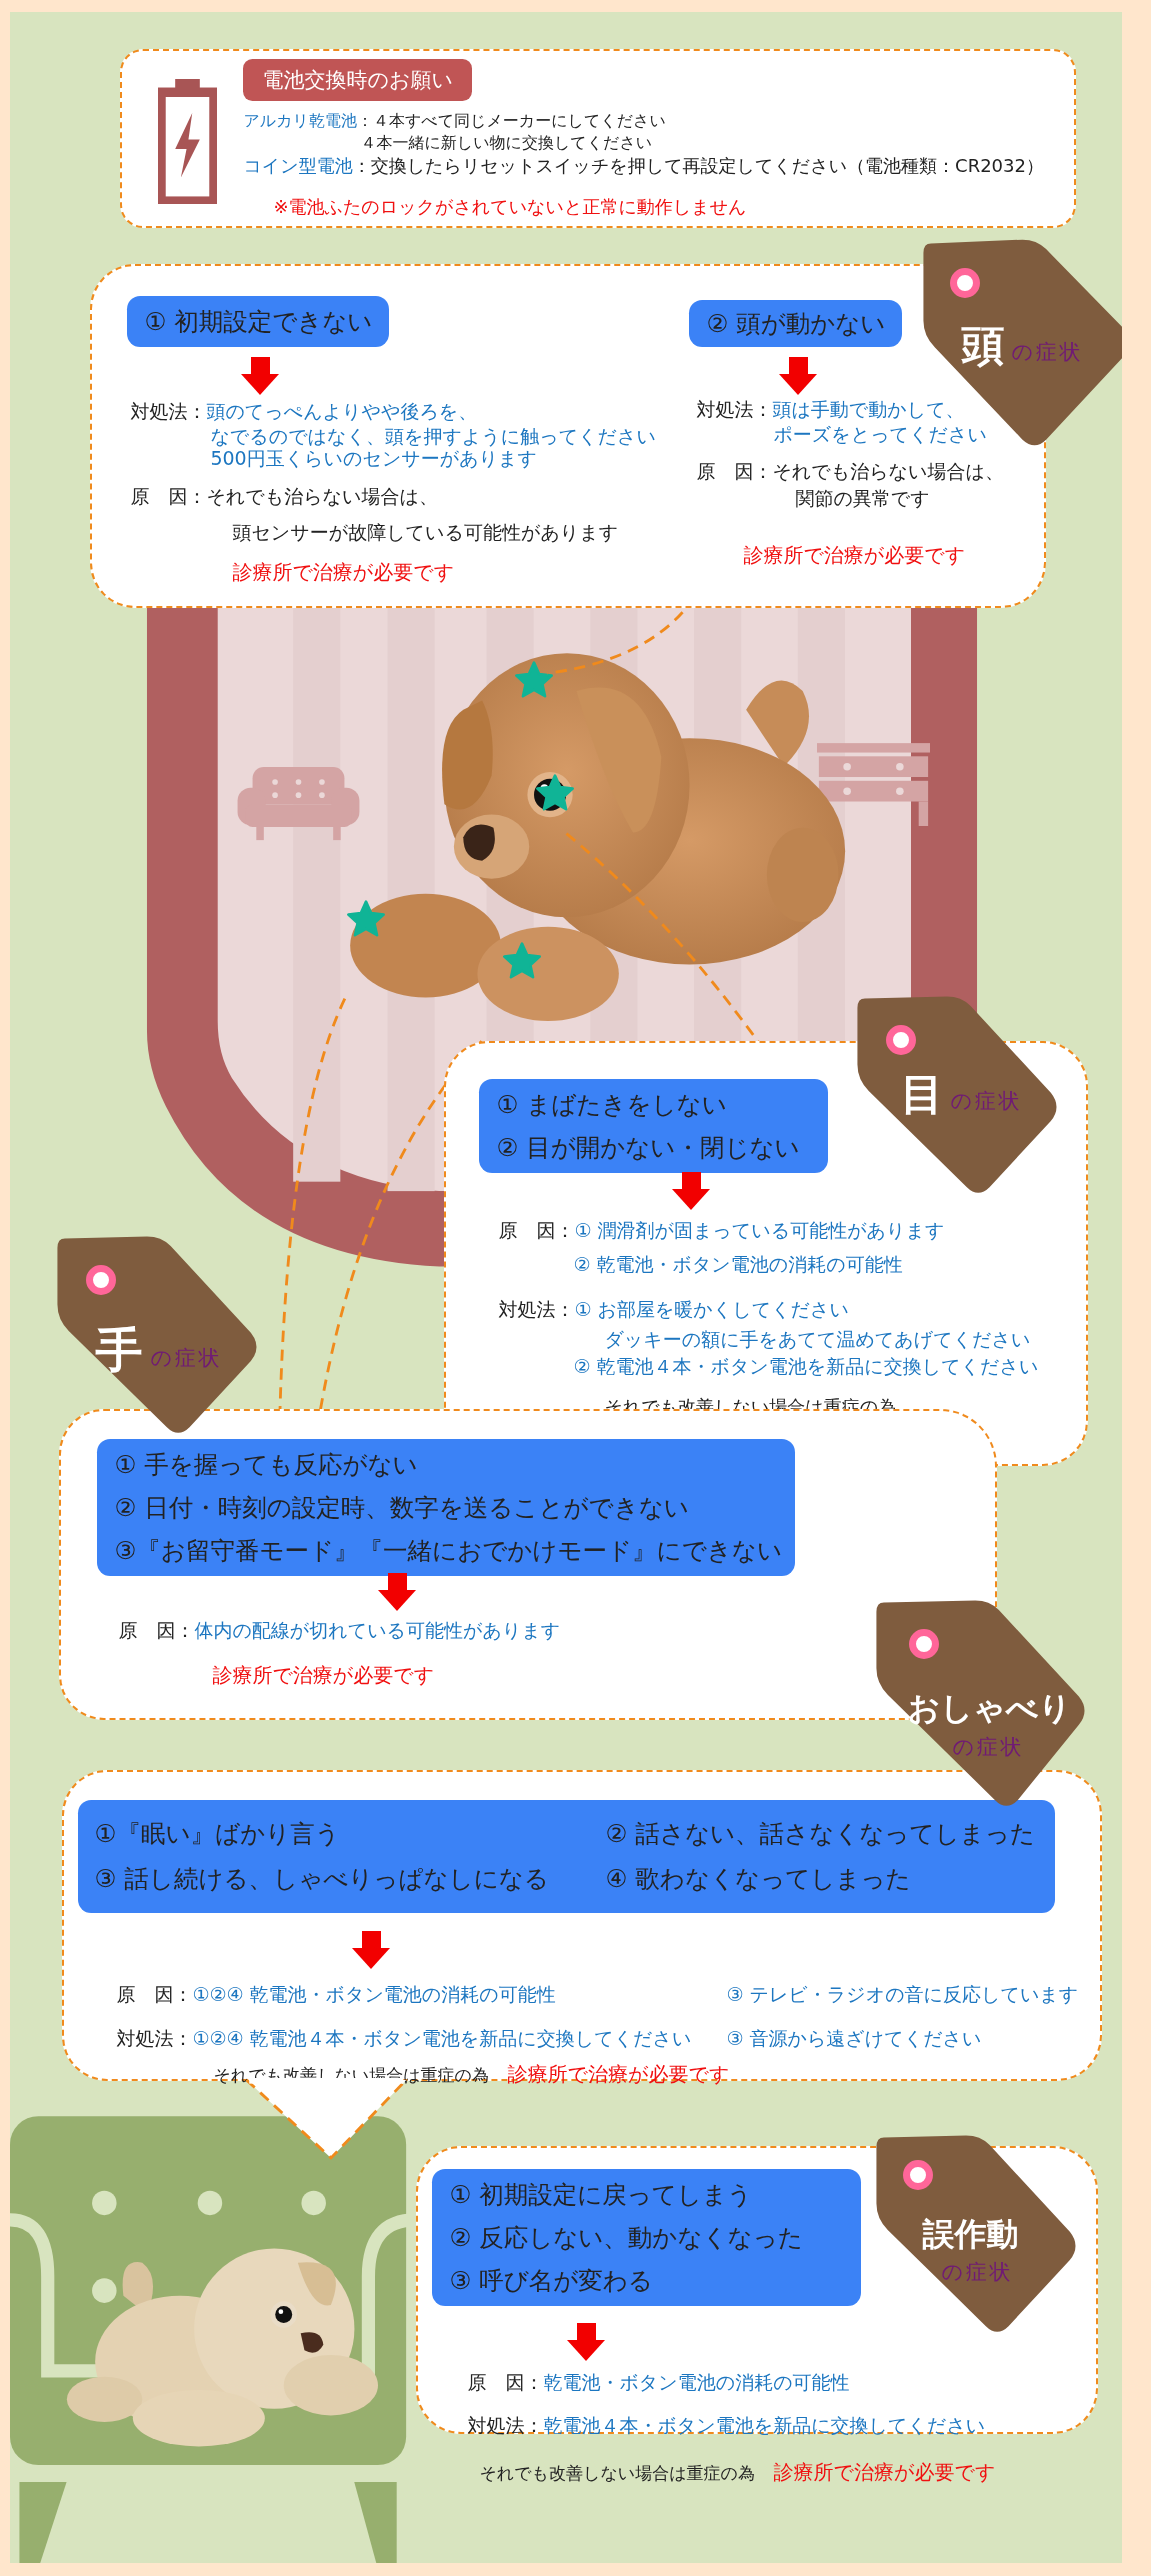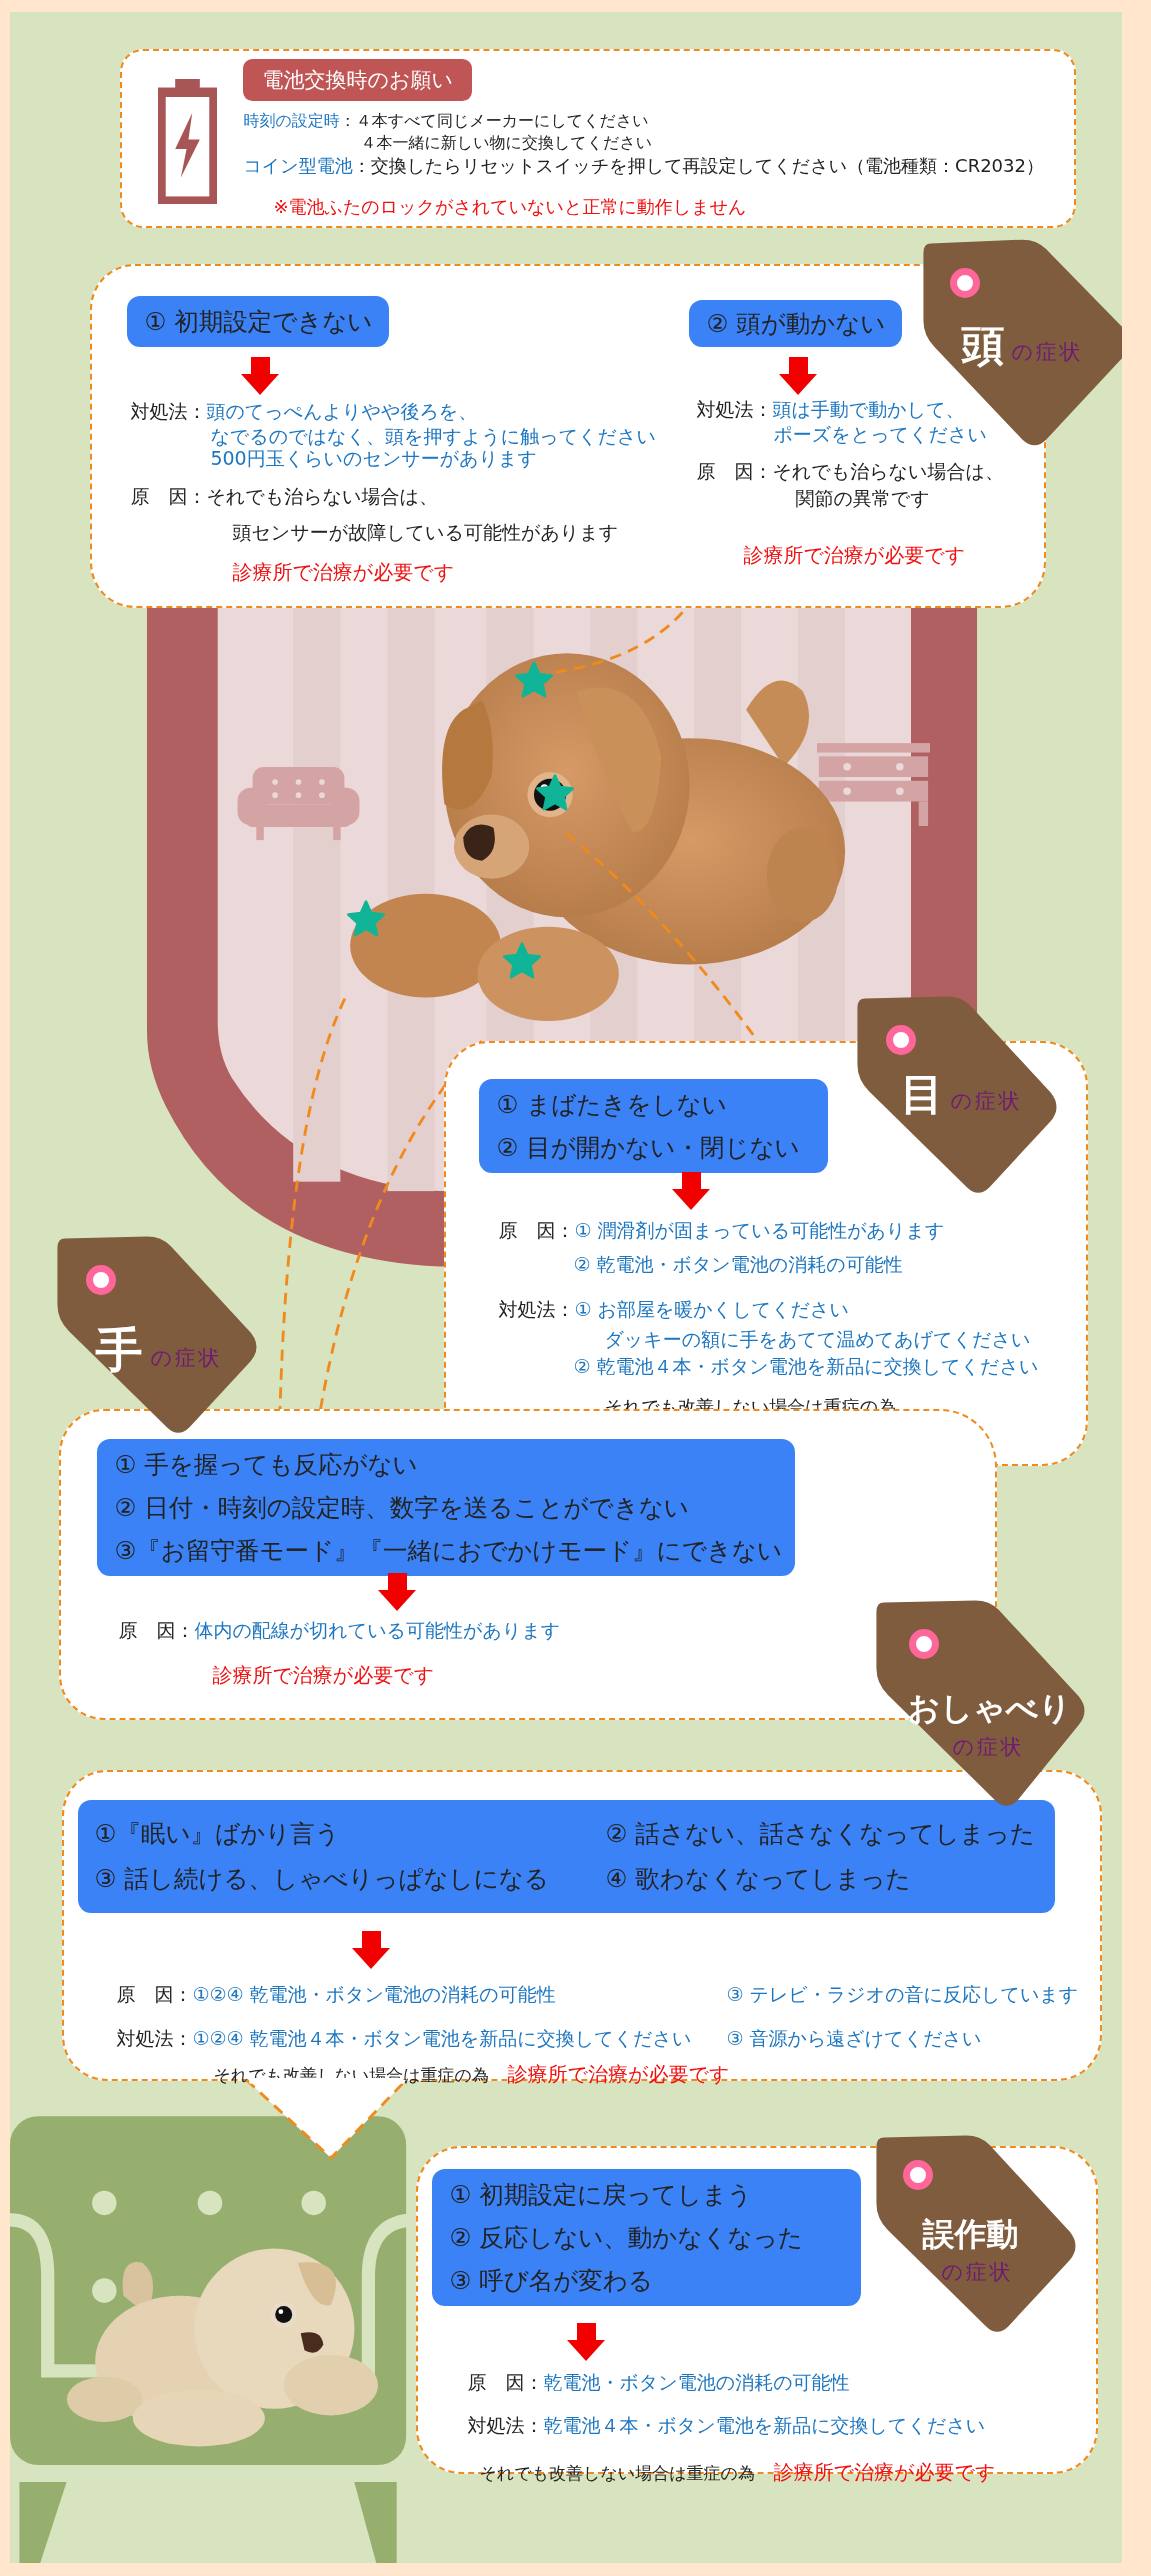--- a/index.html
+++ b/index.html
@@ -123,21 +123,21 @@
   </svg>
 
   <div class="box" style="left:80px;top:37px;width:956px;height:179px;border-radius:23px;margin-left:30px;">
     <svg class="abs" style="left:36px;top:28px" width="59" height="125" viewBox="0 0 62 132">
       <rect x="18" y="0" width="26" height="14" fill="#A85555"></rect>
       <rect x="3" y="14" width="56" height="115" fill="none" stroke="#A85555" stroke-width="10"></rect>
       <path d="M36 36 L18 74 L30 74 L24 104 L44 64 L32 64 Z" fill="#A85555"></path>
     </svg>
     <div class="abs" style="left:121px;top:7.5px;background:#C05555;color:#fff;font-size:21px;line-height:42px;padding:0 19px;border-radius:9.4px;">電池交換時のお願い</div>
     <div class="line" style="left:121px;top:59px;font-size:16px;line-height:22.6px;">
-      <span class="blue">時刻の設定時</span><span>：４本すべて同じメーカーにしてください</span>
+      <span class="blue">アルカリ乾電池</span><span>：４本すべて同じメーカーにしてください</span>
     </div>
     <div class="line" style="left:238px;top:81px;font-size:16px;line-height:22.6px;">４本一緒に新しい物に交換してください</div>
     <div class="line" style="left:121px;top:104px;font-size:18px;line-height:22.6px;">
       <span class="blue">コイン型電池</span><span>：交換したらリセットスイッチを押して再設定してください（電池種類：CR2032）</span>
     </div>
     <div class="line red" style="left:151px;top:143px;font-size:18px;">※電池ふたのロックがされていないと正常に動作しません</div>
   </div>
 
   <div class="box" style="left:80px;top:252px;width:956px;height:344px;">
     <div class="sym" style="left:35px;top:30px;padding:3.8px 17px;">①  初期設定できない</div>
@@ -245,21 +245,21 @@
       <span>それでも改善しない場合は重症の為</span>
       <span class="red" style="font-size:20px;margin-left:13.2px">診療所で治療が必要です</span>
     </div>
   </div>
 
   <svg class="abs" style="left:236px;top:2066px" width="170" height="94" viewBox="0 0 180 100">
     <path d="M0 2 L90 85 L170 2" fill="#fff" stroke="#F08A1C" stroke-width="3" stroke-dasharray="12 8"></path>
     <rect x="3" y="0" width="164" height="6" fill="#fff"></rect>
   </svg>
 
-  <div class="box" style="left:406px;top:2134px;width:682px;height:328px;">
+  <div class="box" style="left:406px;top:2134px;width:682px;height:288px;">
     <div class="sym" style="left:14px;top:21px;width:429px;padding:3.8px 17px;">
       <div>①  初期設定に戻ってしまう</div>
       <div>②  反応しない、動かなくなった</div>
       <div>③  呼び名が変わる</div>
     </div>
     <div class="arrow" style="left:149px;top:175px"></div>
     <div class="line" style="left:49px;top:221px">
       <span>原　因：</span><span class="blue">乾電池・ボタン電池の消耗の可能性</span>
     </div>
     <div class="line" style="left:49px;top:264px">

